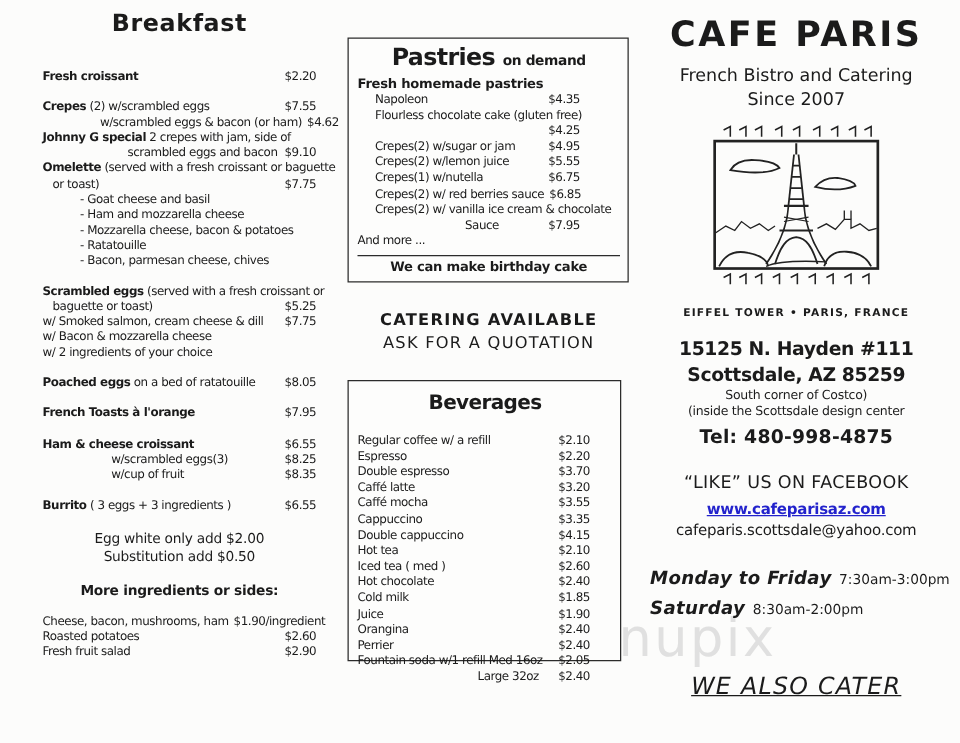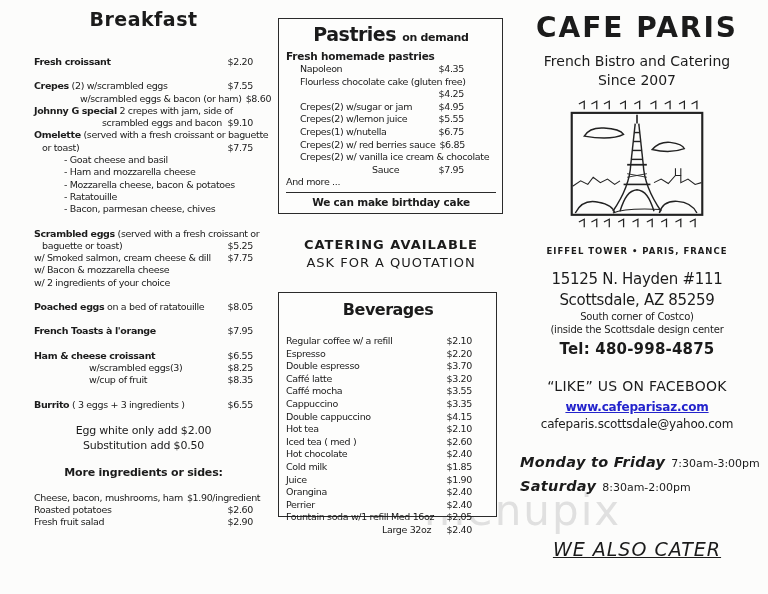--- a/index.html
+++ b/index.html
@@ -15,21 +15,21 @@
   .bk-title { text-align:center; font-size:19px; font-weight:bold; margin-bottom:26px; letter-spacing:.5px; }
   .row { display:flex; justify-content:space-between; align-items:baseline;
          font-size:9.5px; letter-spacing:-.35px; line-height:12.3px; }
   .row .nm { white-space:nowrap; }
   .row .pr { white-space:nowrap; padding-left:4px; }
   .row.gap { margin-top:12px; }
   .row.center { justify-content:center; text-align:center; }
   .row.big { font-size:11px; line-height:15px; letter-spacing:-.2px; }
   .row.bold { font-weight:bold; }
   
-  .col-mid { left:278px; top:4px; width:226px; height:480px; }
+  .col-mid { left:278px; top:16px; width:226px; height:480px; }
   .menu-box { position:absolute; left:0; border:1.5px solid #2b2b2b; background:#fdfdfc;
               display:flex; flex-direction:column; padding:4px 6px 5px 7px; }
   .pastries-box { top:14px; width:225px; height:196px; }
   .bev-box { top:288px; width:219px; height:225px; }
   .box-title { text-align:center; font-weight:bold; }
   .pastries-box .box-title { font-size:19px; line-height:23px; letter-spacing:-.5px; }
   .title-suffix { font-size:11px; letter-spacing:-.3px; }
   .box-subtitle { font-weight:bold; font-size:10.5px; letter-spacing:-.2px; line-height:14px; }
   .menu-box .row { font-size:9.5px; line-height:12.6px; }
   .pastries-box .row .pr { margin-right:32px; }
@@ -41,21 +41,21 @@
   .catering .l1 { font-weight:bold; font-size:13px; line-height:18px; }
   .catering .l2 { font-size:13px; line-height:18px; }
   
   .col-right { left:512px; top:10px; width:250px; text-align:center; }
   .brand-name { font-size:28px; font-weight:bold; letter-spacing:2px; line-height:36px; margin-bottom:6px; white-space:nowrap; }
   .brand-tagline { font-size:14px; line-height:19px; }
   .brand-since { font-size:14px; line-height:19px; margin-bottom:8px; }
   .stamp { display:block; margin:0 auto; }
   .stamp path, .stamp rect, .stamp line, .stamp ellipse, .stamp polyline { fill:none; stroke:#222; }
   .stamp-caption { font-size:8.5px; font-weight:bold; letter-spacing:1px; margin:2px 0 13px; }
-  .addr-line { font-size:15px; font-weight:normal; line-height:21px; letter-spacing:-.3px; }
+  .addr-line { font-size:15px; font-weight:bold; line-height:21px; letter-spacing:-.3px; }
   .addr-note { font-size:10px; line-height:12.5px; letter-spacing:-.2px; }
   .phone { font-size:15px; font-weight:bold; line-height:22px; margin-top:2px; margin-bottom:17px; letter-spacing:.2px; }
   .fb-line { font-size:14px; line-height:19px; letter-spacing:.3px; }
   .web-link { display:inline-block; font-size:12px; line-height:17px; color:#2323cc; text-decoration:underline; font-weight:bold; letter-spacing:-.2px; }
   .email-line { font-size:12px; line-height:17px; letter-spacing:-.2px; margin-bottom:18px; }
   .hours { text-align:left; padding-left:8px; }
   .hour-row { line-height:22px; white-space:nowrap; }
   .hour-row b { font-size:14.5px; letter-spacing:.3px;font-style:italic; }
   .hour-row span { font-size:11px; padding-left:6px; }
   .cater-banner { margin-top:39px; font-size:19px; font-weight:normal; font-style:italic;
@@ -75,21 +75,21 @@
       <div class="row">
         <span class="nm"><b>Fresh croissant</b></span>
         <span class="pr">$2.20</span>
       </div>
       <div class="row gap">
         <span class="nm"><b>Crepes</b> (2)  w/scrambled eggs</span>
         <span class="pr">$7.55</span>
       </div>
       <div class="row" style="padding-left: 46px;">
         <span class="nm">w/scrambled eggs &amp; bacon (or ham)</span>
-        <span class="pr">$8.60</span>
+        <span class="pr">$4.62</span>
       </div>
       <div class="row">
         <span class="nm"><b>Johnny G special</b> 2 crepes with jam, side of</span>
       </div>
       <div class="row" style="padding-left: 68px;">
         <span class="nm">scrambled eggs and bacon</span>
         <span class="pr">$9.10</span>
       </div>
       <div class="row">
         <span class="nm"><b>Omelette</b> (served with a fresh croissant or baguette</span>

